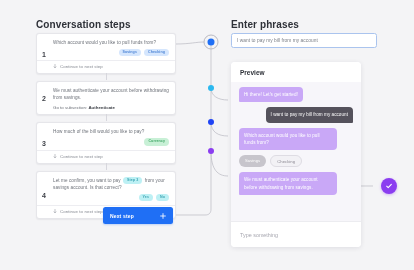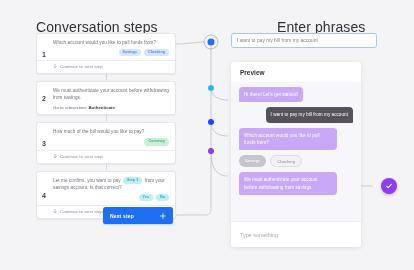--- a/index.html
+++ b/index.html
@@ -8,27 +8,27 @@
     background: #f4f4f6;
     font-family: "Liberation Sans", sans-serif;
     overflow: hidden;
     position: relative;
   }
   .canvas { position: absolute; inset: 0; }
 
   
   .panel-heading {
     position: absolute;
-    font-size: 14px;
-    font-weight: 400;
+    font-size: 10px;
+    font-weight: 700;
     color: #2e3138;
     letter-spacing: 0.1px;
   }
   #h-steps  { left: 36px;  top: 19px; }
-  #h-phrases{ left: 231px; top: 19px; margin-left: 46px; }
+  #h-phrases{ left: 231px; top: 19px; }
 
   
   .steps-col {
     position: absolute;
     left: 36px; top: 33px;
     width: 140px;
   }
   .step-card {
     position: relative;
     background: #ffffff;

